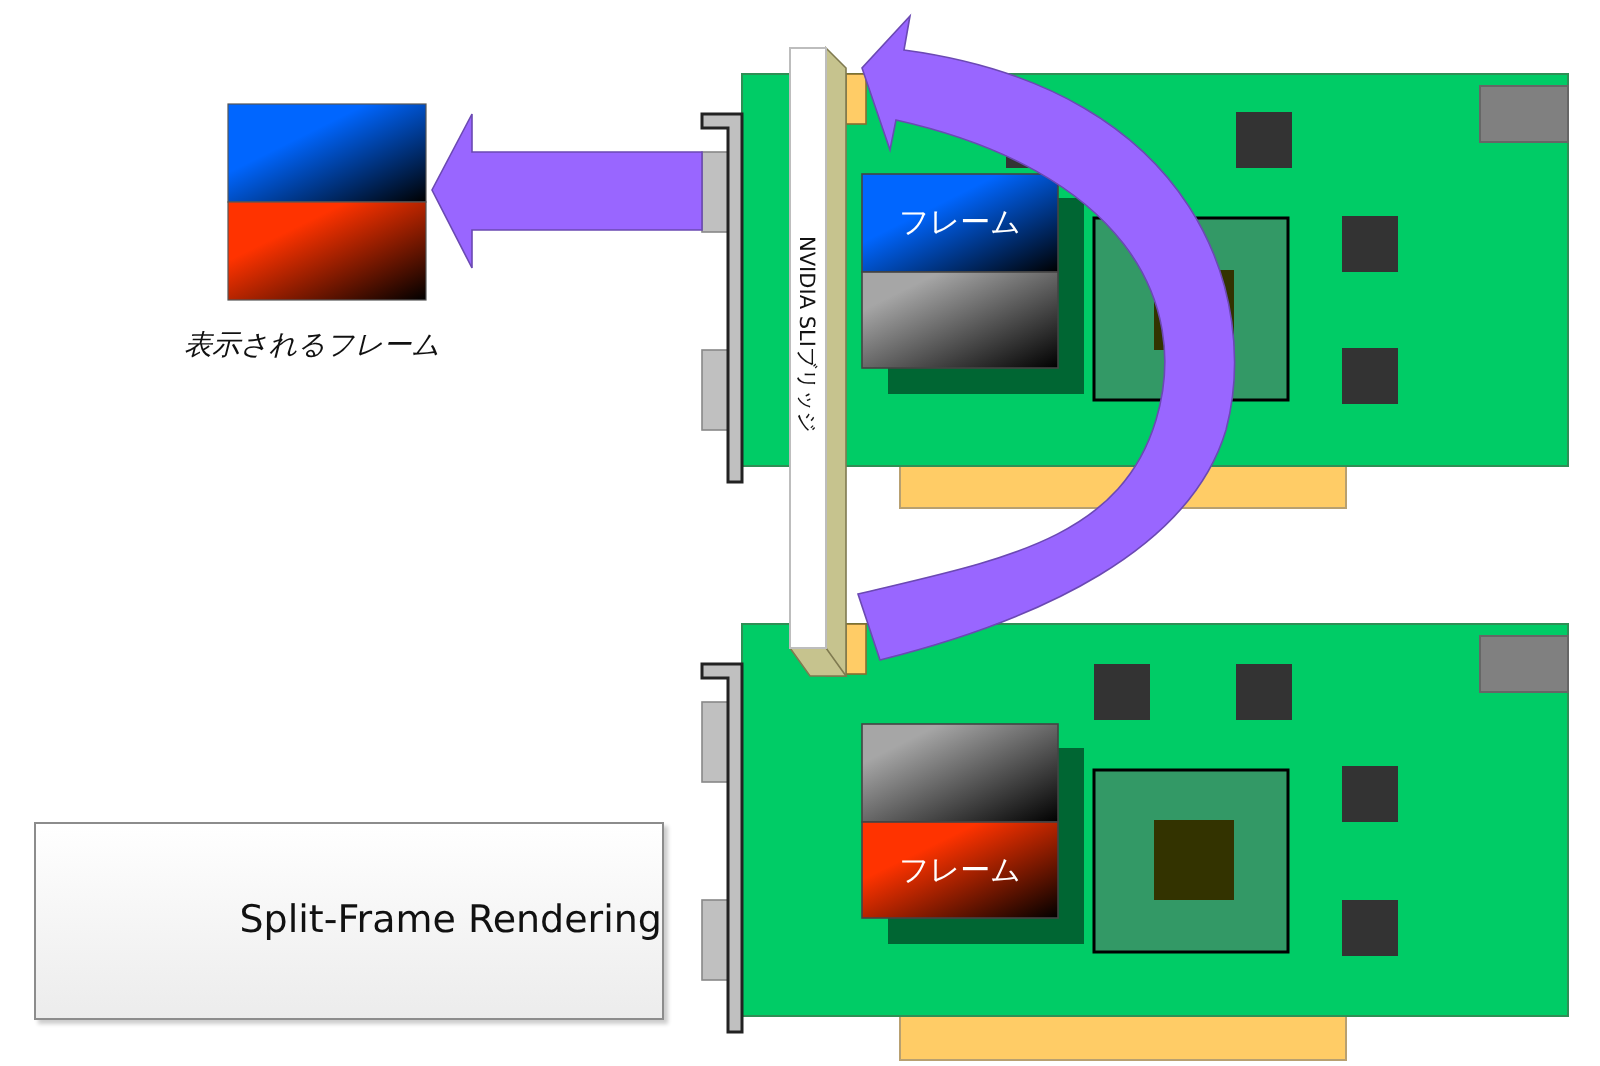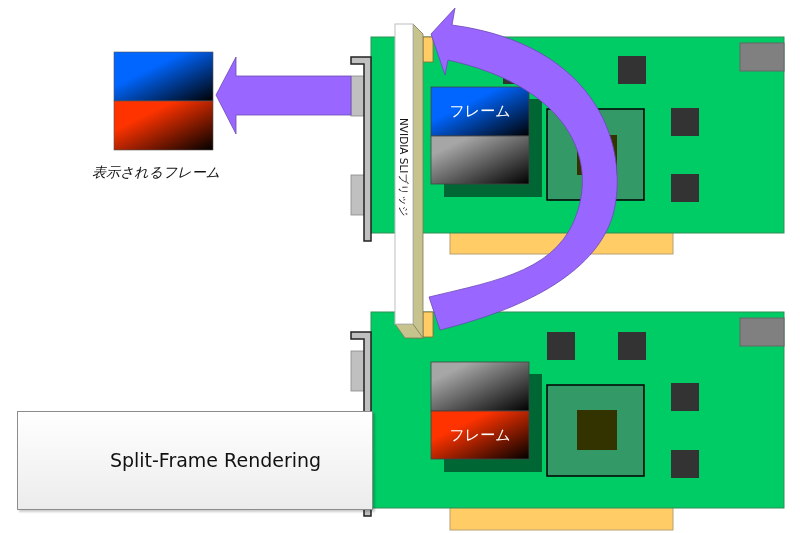--- a/index.html
+++ b/index.html
@@ -3,22 +3,22 @@
   <meta charset="utf-8">
   <style>
     html, body { margin: 0; padding: 0; background: #ffffff; }
     body { width: 800px; height: 533px; position: relative; overflow: hidden; font-family: "DejaVu Sans", sans-serif; }
     svg { position: absolute; left: 0; top: 0; }
     .sfr-box {
       position: absolute; left: 17px; top: 411px; width: 313px; height: 97px;
       border: 1px solid #8c8c8c;
       background: linear-gradient(to bottom, #ffffff, #ececec);
       box-shadow: 2px 2px 2px rgba(0,0,0,0.2);
-      display: flex; flex-direction: column; align-items: center; justify-content: center;
-      font-family: "DejaVu Sans", sans-serif; font-size: 19px; color: #111; line-height: 27px; padding-left: 41px;
+      display: flex; flex-direction: column; align-items: flex-end; justify-content: center;
+      font-family: "DejaVu Sans", sans-serif; font-size: 19px; color: #111; line-height: 27px;
     }
     .caption {
       position: absolute; left: 92px; top: 164px; font-size: 14px; color: #111; font-style: italic;
     }
   </style>
 </head>
 <body>
 
 <svg width="800" height="533" viewBox="0 0 800 533">
   <defs>

